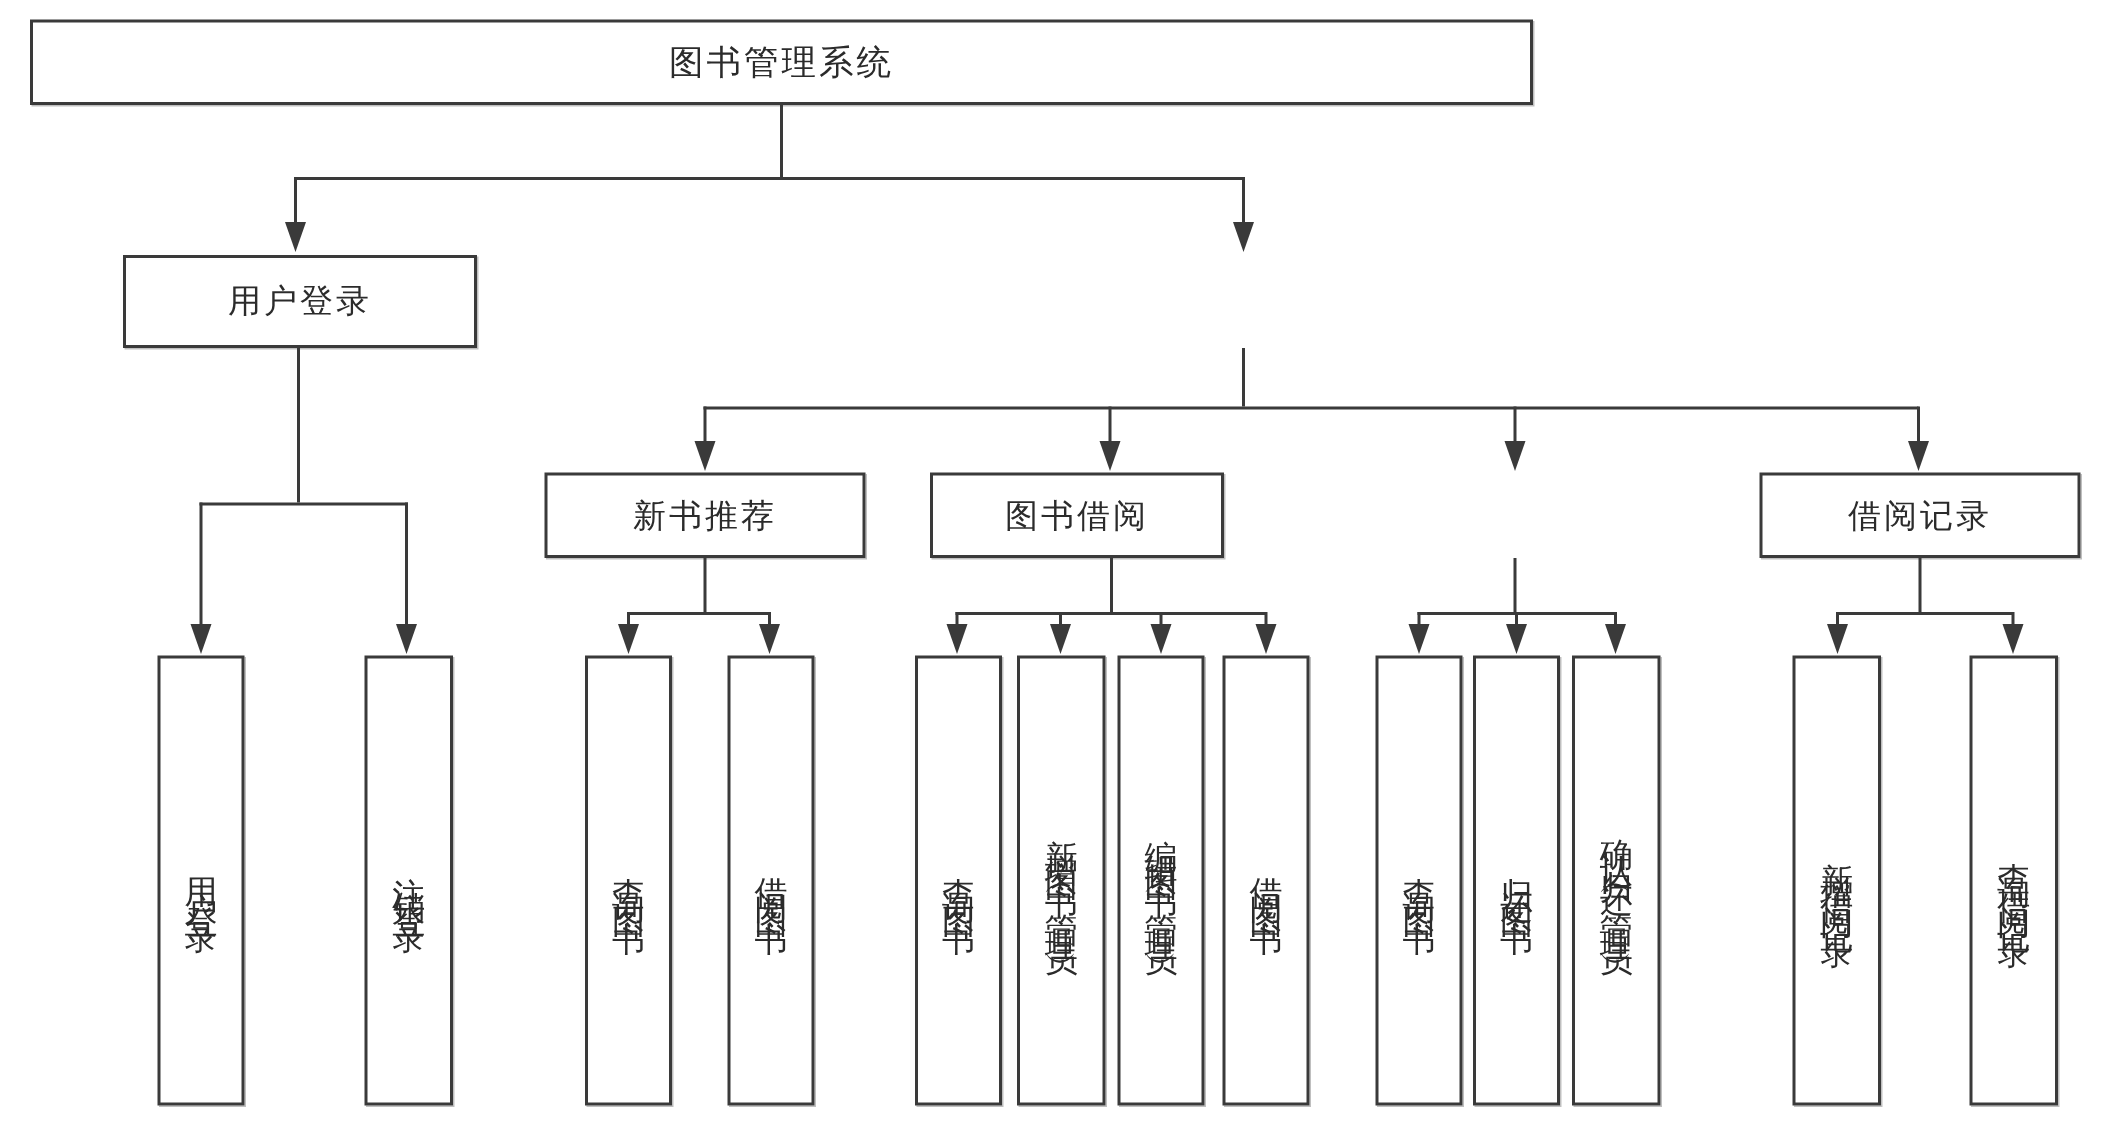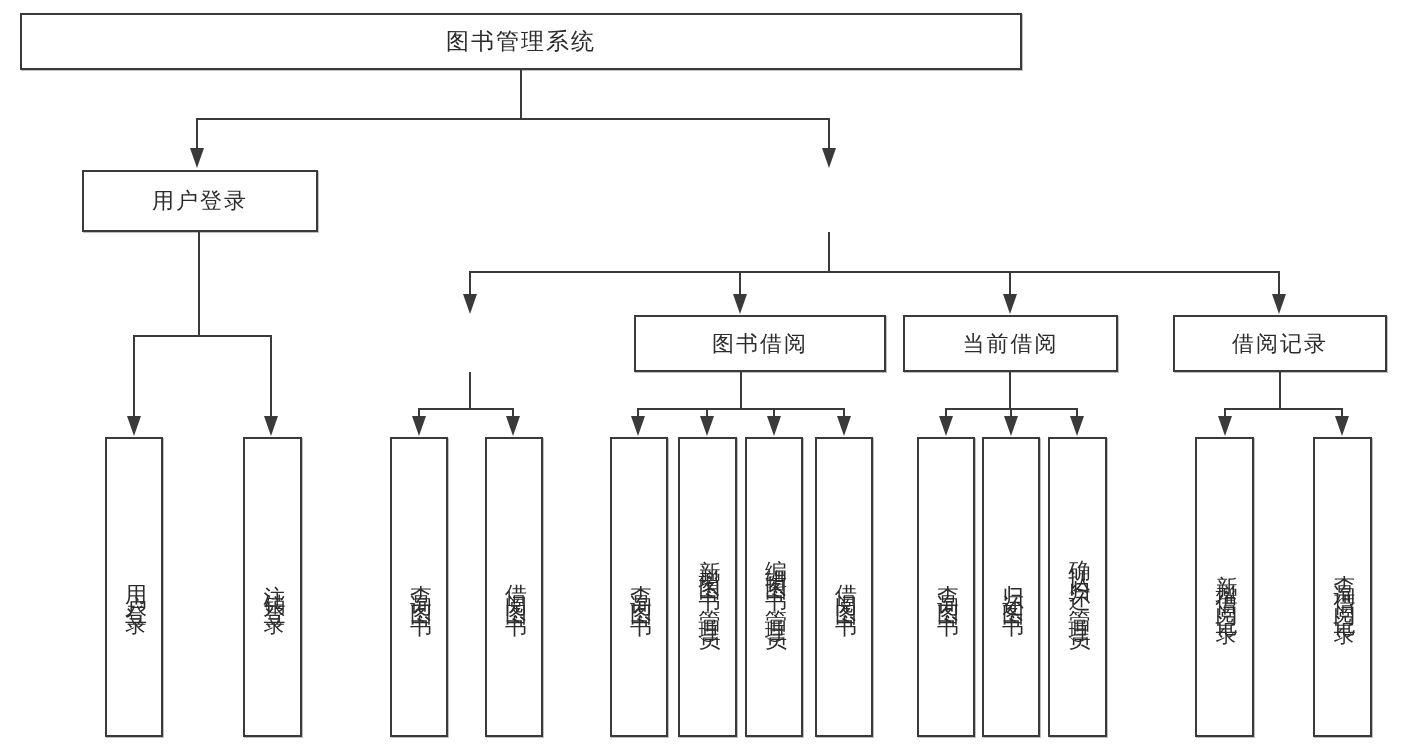--- a/index.html
+++ b/index.html
@@ -5,21 +5,21 @@
   :root{
     --line:#3a3a3a;
     --text:#2b2b2b;
     --boxbg:#ffffff;
     --wm:#b0b0b0;
     --bg:#ffffff;
   }
   html,body{margin:0;padding:0;background:var(--bg);}
   .stage{
     position:relative;width:1405px;height:747px;background:var(--bg);
-    font-family:Liberation Mono, monospace;
+    font-family:Liberation Serif, serif;
     color:var(--text);overflow:hidden;
   }
   .box{
     position:absolute;background:var(--boxbg);
     border:2px solid var(--line);
     display:flex;align-items:center;justify-content:center;
     font-size:22px;letter-spacing:2px;
     box-shadow:1px 1px 0 rgba(0,0,0,.25);
     box-sizing:border-box;
   }
@@ -81,25 +81,25 @@
   <div class="hl" style="left:469px;top:271px;width:810px;"></div>
   <div class="vl" style="left:469px;top:271px;height:25px;"></div>
   <div class="arr" style="left:463px;top:294px;"></div>
   <div class="vl" style="left:739px;top:271px;height:25px;"></div>
   <div class="arr" style="left:733px;top:294px;"></div>
   <div class="vl" style="left:1009px;top:271px;height:25px;"></div>
   <div class="arr" style="left:1003px;top:294px;"></div>
   <div class="vl" style="left:1278px;top:271px;height:25px;"></div>
   <div class="arr" style="left:1272px;top:294px;"></div>
 
-  <div class="box" style="left:634px;top:315px;width:252px;height:57px;">
+  <div class="box" style="left:363px;top:315px;width:214px;height:57px;">
+    <span>新书推荐</span>
+  </div>
+  <div class="box" style="left:620px;top:315px;width:196px;height:57px;">
     <span>图书借阅</span>
-  </div>
-  <div class="box" style="left:903px;top:315px;width:215px;height:57px;">
-    <span>当前借阅</span>
   </div>
   <div class="box" style="left:1173px;top:315px;width:214px;height:57px;text-align:center;">
     <span>借阅记录</span>
   </div>
 
   <div class="vl" style="left:469px;top:372px;height:36px;"></div>
   <div class="hl" style="left:418px;top:408px;width:96px;"></div>
   <div class="vl" style="left:418px;top:408px;height:10px;"></div>
   <div class="arr" style="left:412px;top:416px;"></div>
   <div class="vl" style="left:512px;top:408px;height:10px;"></div>

